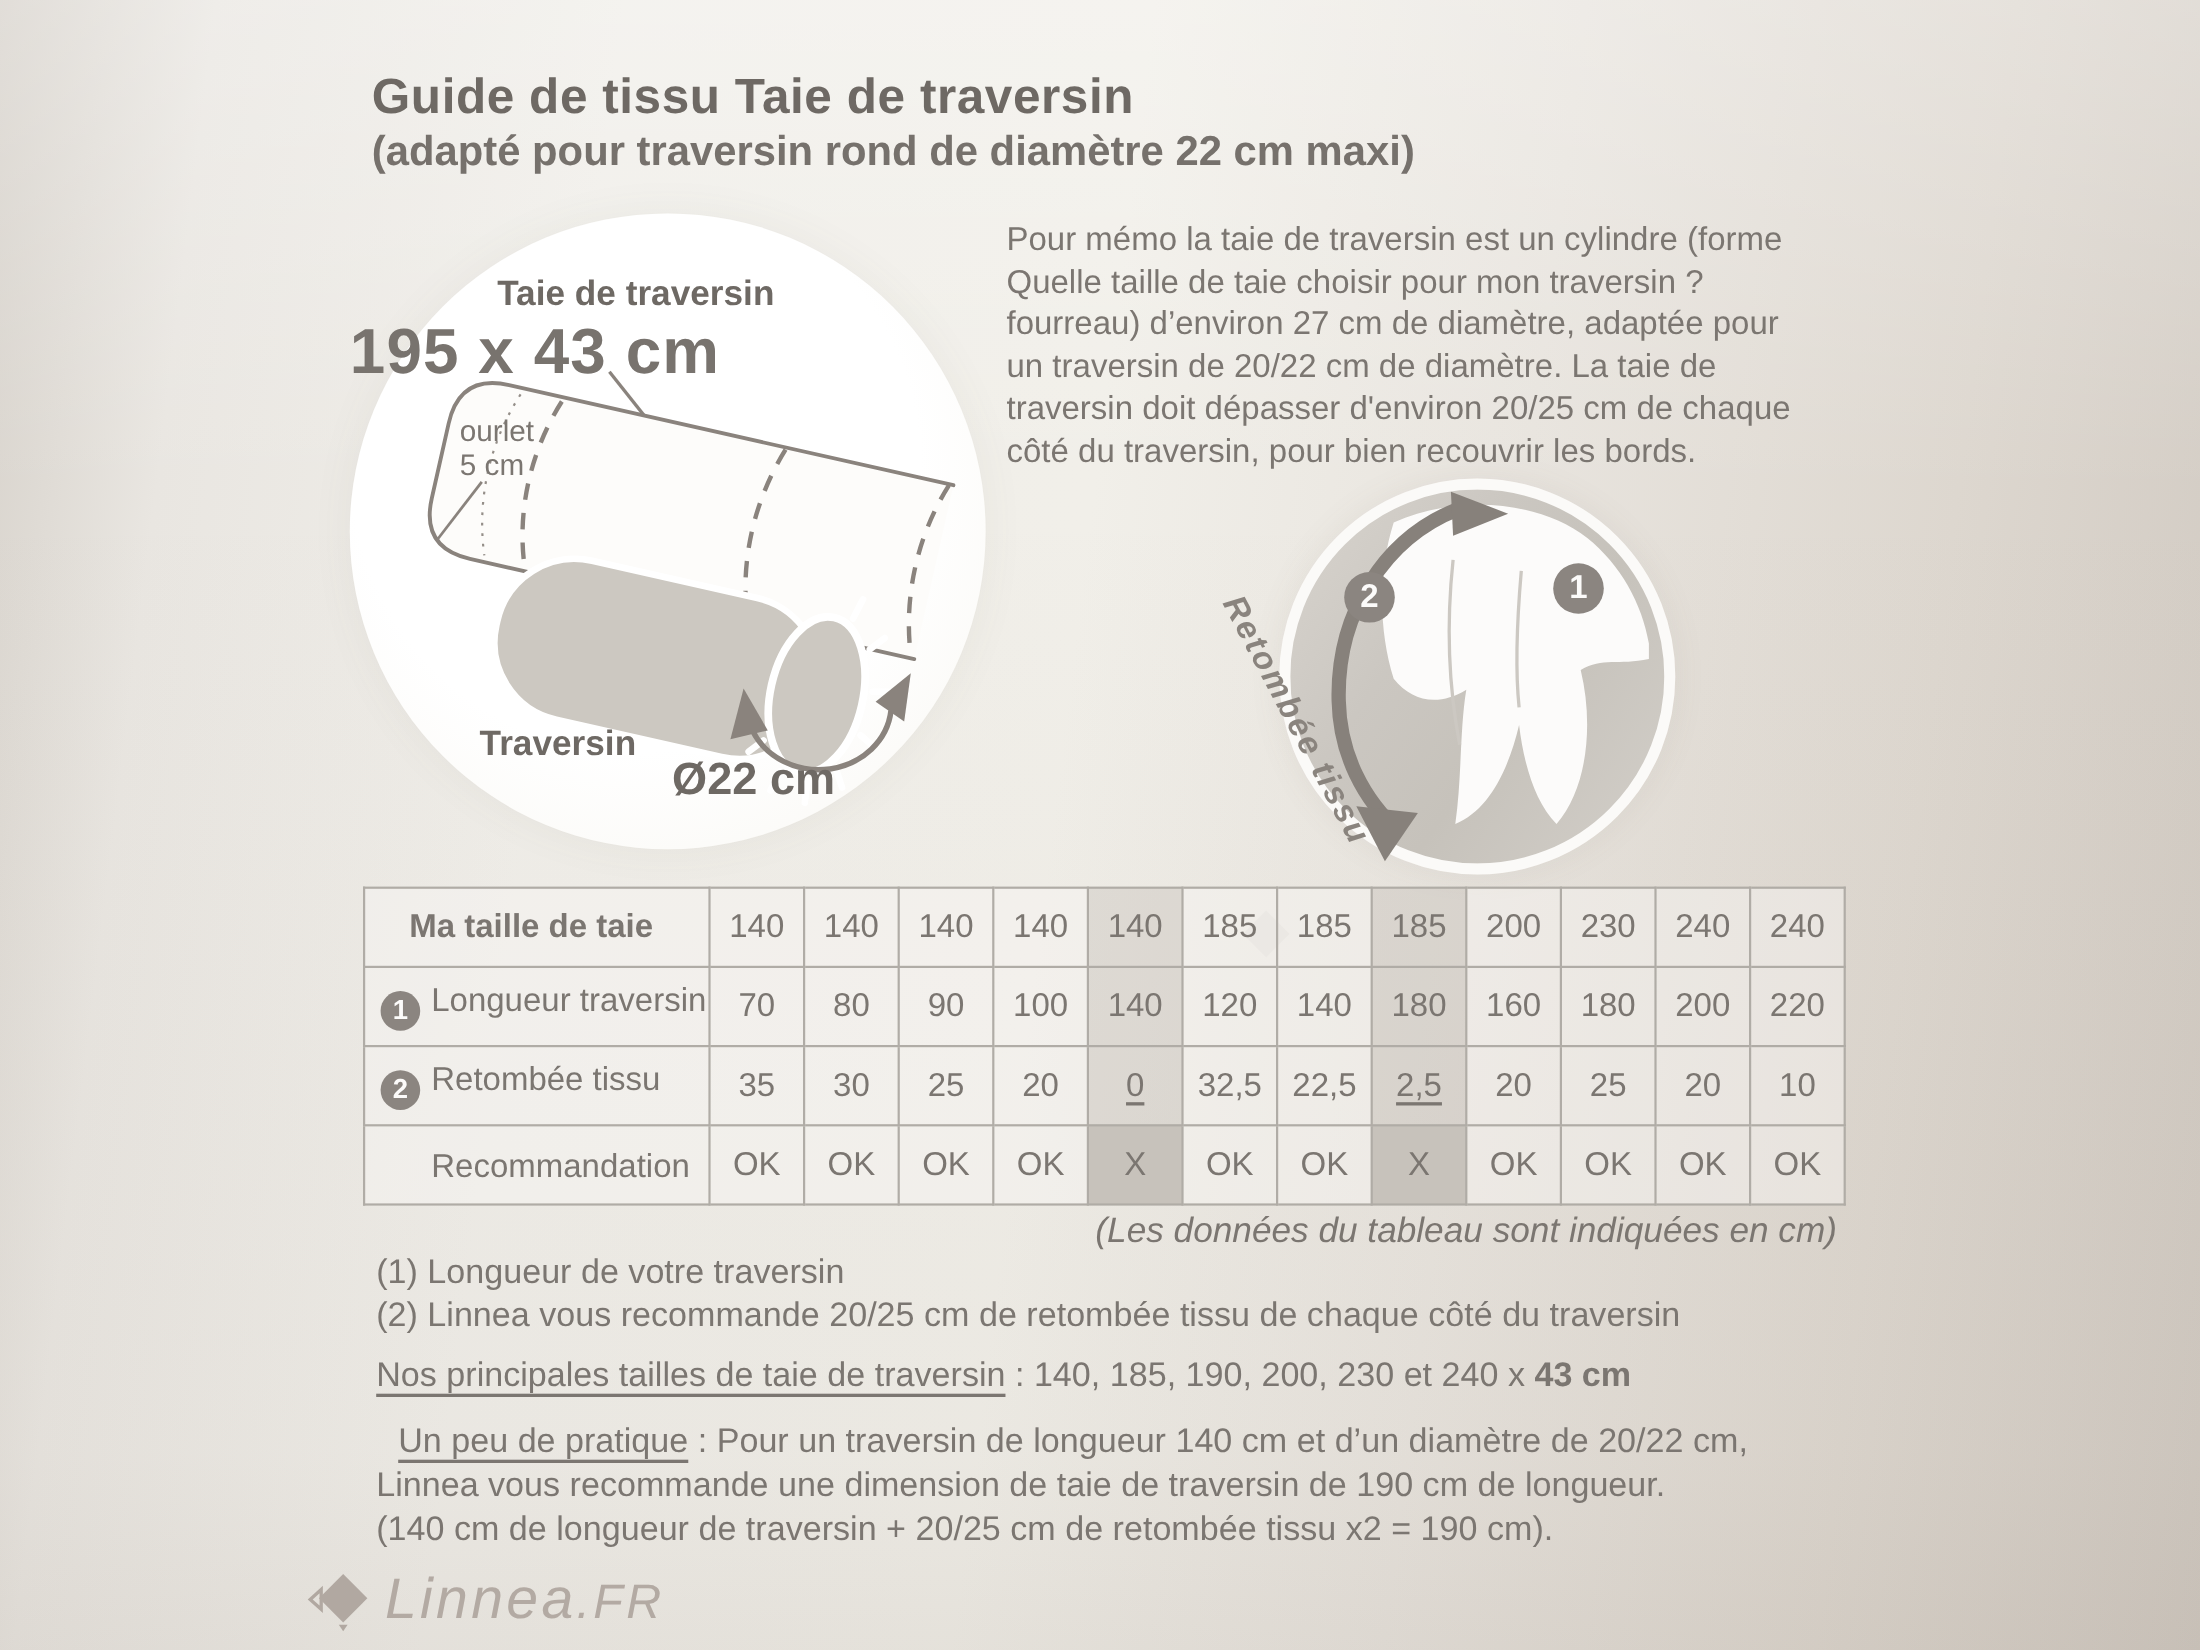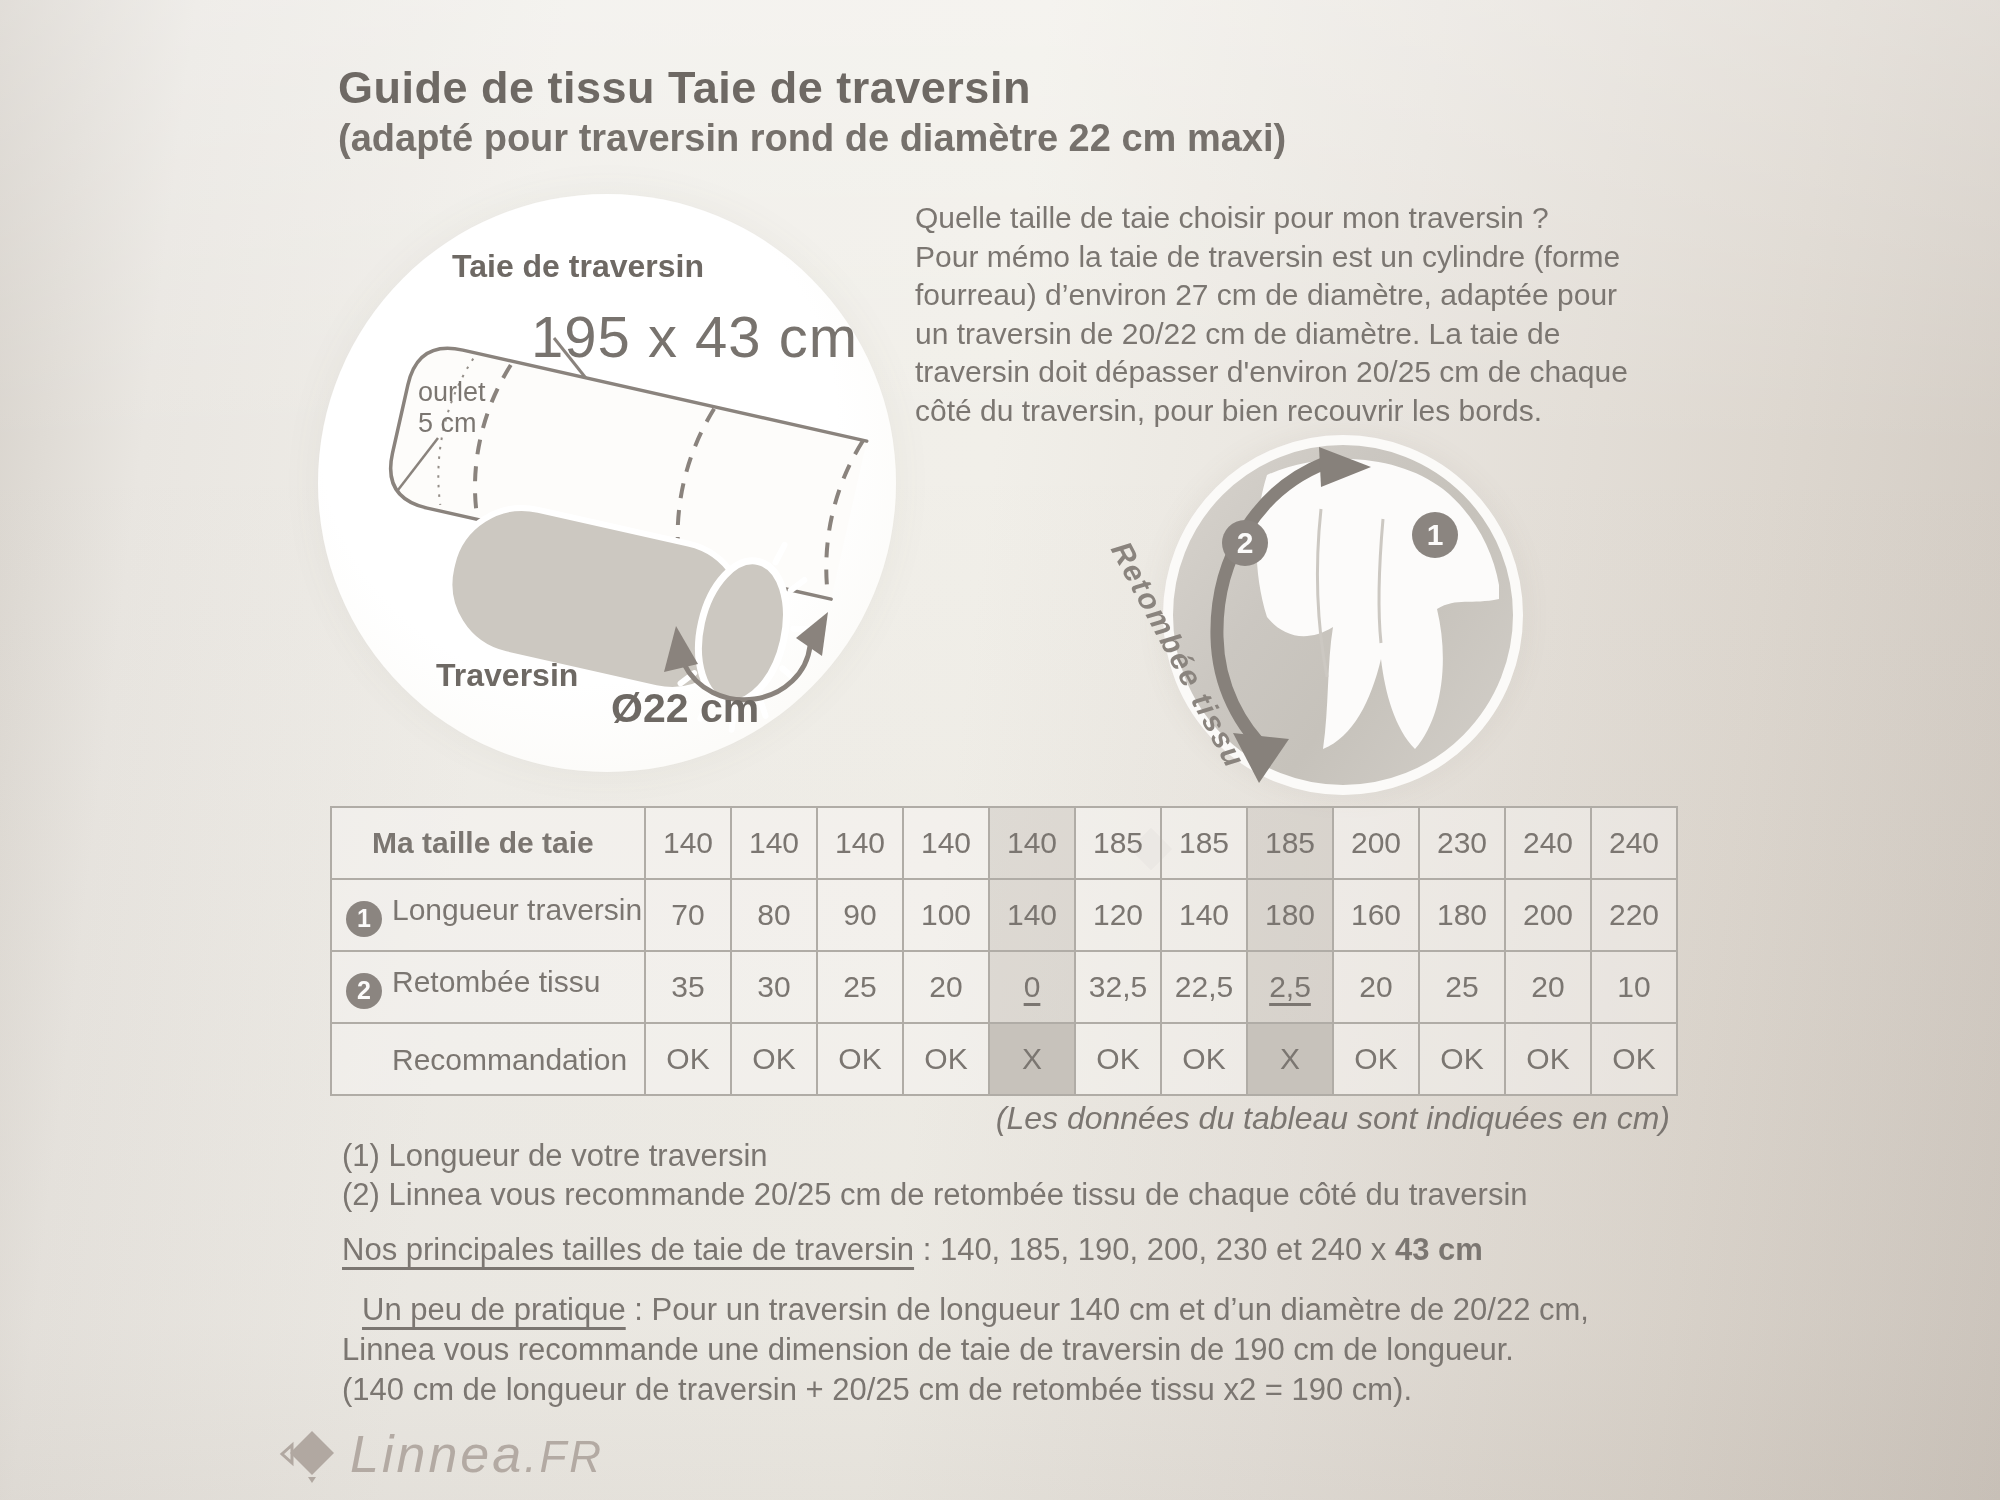--- a/index.html
+++ b/index.html
@@ -13,21 +13,21 @@
   .abs{position:absolute;}
   
   .title{left:338px;top:62px;font-size:45px;font-weight:bold;color:#6e6964;letter-spacing:.5px;white-space:nowrap;}
   .subtitle{left:338px;top:117px;font-size:38px;font-weight:bold;color:#76716c;white-space:nowrap;}
   
   .circle-left{left:318px;top:194px;width:578px;height:578px;border-radius:50%;
     background:radial-gradient(circle at 45% 40%, #ffffff 55%, #fbfaf7 80%, #f6f3ef 100%);
     box-shadow:0 0 40px rgba(110,100,90,0.06);}
   .circle-left svg{position:absolute;left:0;top:0;}
   .cl-label{left:0;top:54px;width:520px;text-align:center;font-size:32px;font-weight:bold;color:#6e6964;}
-  .cl-size{left:0;top:92px;width:540px;text-align:right;font-size:58px;font-weight:normal;color:#78736e;letter-spacing:1px;margin-top:17px;}
+  .cl-size{left:0;top:92px;width:540px;text-align:left;font-size:58px;font-weight:bold;color:#78736e;letter-spacing:1px;}
   .cl-ourlet{left:100px;top:183px;font-size:27px;line-height:31px;color:#7b7671;}
   .cl-traversin{left:118px;top:463px;font-size:32px;font-weight:bold;color:#6e6964;}
   .cl-diam{left:293px;top:491px;font-size:41px;font-weight:bold;color:#6e6964;text-align:right;}
   
   .intro{left:915px;top:199px;font-size:30px;line-height:38.5px;color:#7b7671;}
   .intro div{white-space:nowrap;}
   
   .circle-right{left:1163px;top:435px;width:340px;height:340px;border-radius:50%;
     border:10px solid #fbfaf8;
     background:linear-gradient(125deg,#d8d4ce 0%,#cbc7c1 35%,#c6c2bb 60%,#d3cfc9 100%);
@@ -115,22 +115,22 @@
     <div class="abs cl-size">195 x 43 cm</div>
     <div class="abs cl-ourlet">
       <div>ourlet</div>
       <div>5 cm</div>
     </div>
     <div class="abs cl-traversin">Traversin</div>
     <div class="abs cl-diam">Ø22 cm</div>
   </div>
 
   <div class="abs intro">
+    <div>Pour mémo la taie de traversin est un cylindre (forme</div>
     <div>Quelle taille de taie choisir pour mon traversin ?</div>
-    <div>Pour mémo la taie de traversin est un cylindre (forme</div>
     <div>fourreau) d’environ 27 cm de diamètre, adaptée pour</div>
     <div>un traversin de 20/22 cm de diamètre. La taie de</div>
     <div>traversin doit dépasser d'environ 20/25 cm de chaque</div>
     <div>côté du traversin, pour bien recouvrir les bords.</div>
   </div>
 
   <div class="abs circle-right">
     <svg width="340" height="340" viewBox="0 0 340 340">
       <path d="M 94 30 C 152 4 226 10 270 44 C 300 68 320 104 326 140 L 326 154
                C 298 160 284 152 264 164 C 276 214 270 272 242 304

